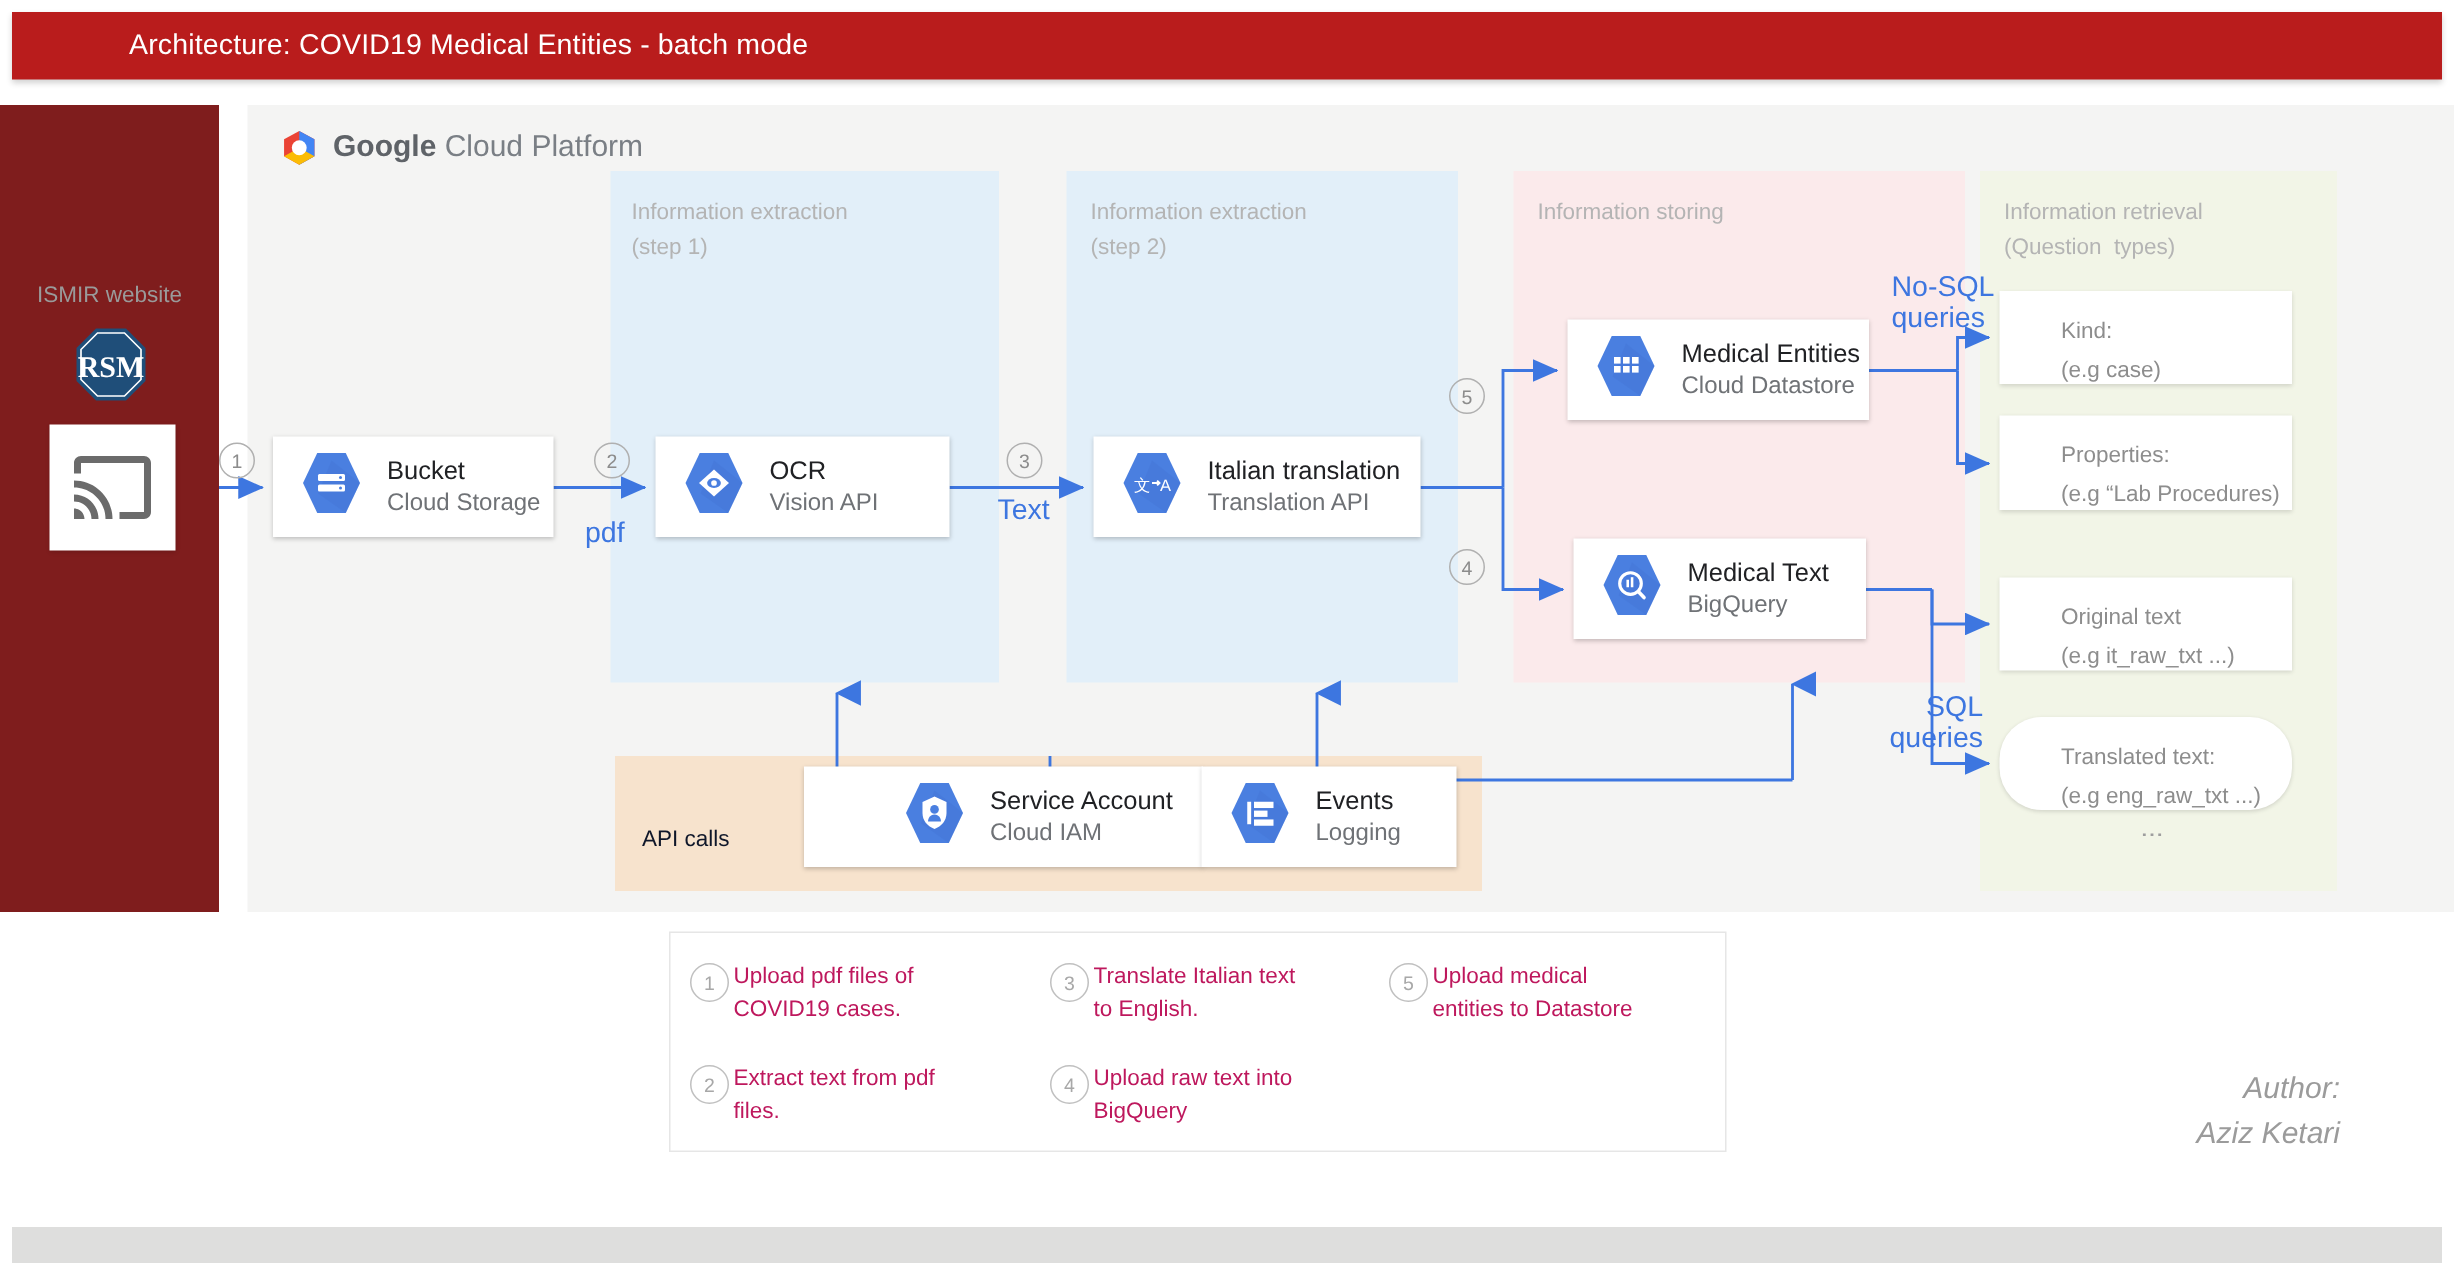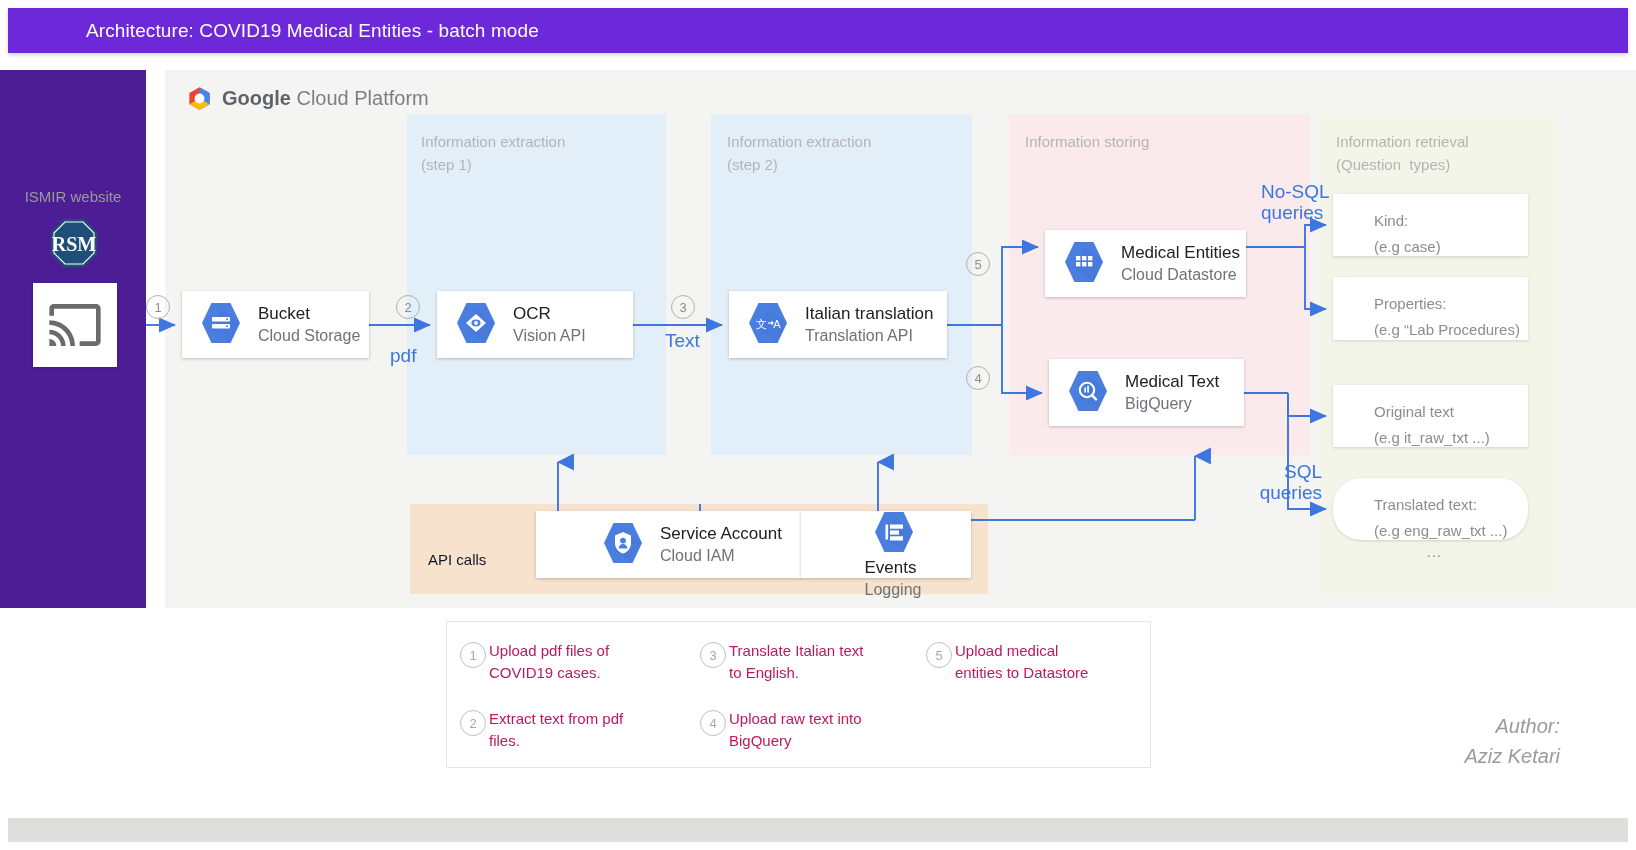--- a/index.html
+++ b/index.html
@@ -1,26 +1,26 @@
 <!DOCTYPE html>
 <html><head>
 <meta charset="utf-8">
 <style>
   html,body{margin:0;padding:0;background:#ffffff;}
   body{width:1636px;height:850px;position:relative;overflow:hidden;
        font-family:"Liberation Sans","DejaVu Sans",sans-serif;}
 
   
   .titlebar{position:absolute;left:8px;top:8px;width:1620px;height:45px;
-            background:#6d28d9;box-shadow:0 2px 4px rgba(0,0,0,.18);}
+            background:#b91c1c;box-shadow:0 2px 4px rgba(0,0,0,.18);}
   .titlebar .txt{position:absolute;left:78px;top:0;height:45px;line-height:45px;
                  color:#ffffff;font-size:19px;letter-spacing:.1px;white-space:nowrap;}
 
   
-  .sidebar{position:absolute;left:0px;top:70px;width:146px;height:538px;background:#4c1d95;}
+  .sidebar{position:absolute;left:0px;top:70px;width:146px;height:538px;background:#7f1d1d;}
   .sidebar-title{position:absolute;left:0;top:118px;width:146px;text-align:center;
                  color:#9a9a9a;font-size:15px;}
   .ismir-logo{position:absolute;left:50px;top:218px;width:48px;height:50px;}
   .website-icon{position:absolute;left:33px;top:283px;width:84px;height:84px;
                 background:#ffffff;box-shadow:0 1px 3px rgba(0,0,0,.16);}
   .website-icon svg{position:absolute;left:14px;top:14px;}
 
   
   .gcp{position:absolute;left:165px;top:70px;width:1471px;height:538px;background:#f4f4f3;}
   .gcp-logo{position:absolute;left:186px;top:84px;height:28px;display:flex;align-items:center;gap:9px;}
@@ -42,24 +42,24 @@
   .card{position:absolute;background:#ffffff;box-shadow:0 1px 3px rgba(0,0,0,.22);
         display:flex;align-items:center;}
   .card .ico{flex:0 0 auto;margin-left:16px;}
   .card .txts{margin-left:14px;}
   .card .t1{font-size:17px;color:#202124;line-height:22px;white-space:nowrap;}
   .card .t2{font-size:16px;color:#6f7276;line-height:22px;white-space:nowrap;}
 
   .c-bucket {left:182px;top:291px;width:187px;height:67px;}
   .c-ocr    {left:437px;top:291px;width:196px;height:67px;}
   .c-trans  {left:729px;top:291px;width:218px;height:67px;}
-  .c-ment   {left:1045px;top:213px;width:201px;height:67px;margin-top:17px;}
+  .c-ment   {left:1045px;top:213px;width:201px;height:67px;}
   .c-mtext  {left:1049px;top:359px;width:195px;height:67px;}
   .c-sa     {left:536px;top:511px;width:218px;height:67px;padding-left:48px;}
-  .c-ev     {left:801px;top:511px;width:170px;height:67px;flex-direction:column;}
+  .c-ev     {left:801px;top:511px;width:170px;height:67px;}
 
   
   .rbox{position:absolute;background:#ffffff;box-shadow:0 1px 3px rgba(0,0,0,.14);
         padding:14px 0 0 17px;box-sizing:border-box;}
   .rbox div{color:#8d8d8d;font-size:15px;line-height:26px;white-space:nowrap;margin-left:24px;}
   .r1{left:1333px;top:194px;width:195px;height:62px;}
   .r2{left:1333px;top:277px;width:195px;height:63px;}
   .r3{left:1333px;top:385px;width:195px;height:62px;}
   .r4{left:1333px;top:478px;width:195px;height:62px;border-radius:28px;}
   .rdots{position:absolute;left:1425px;top:549px;color:#9e9e9e;font-size:15px;

